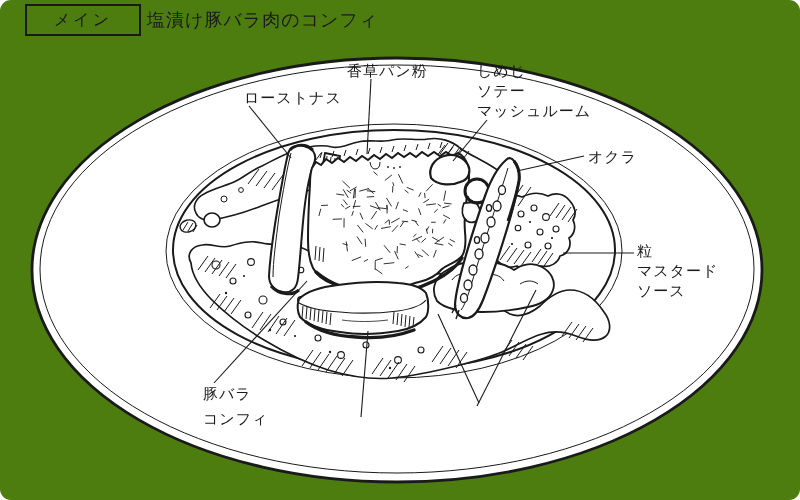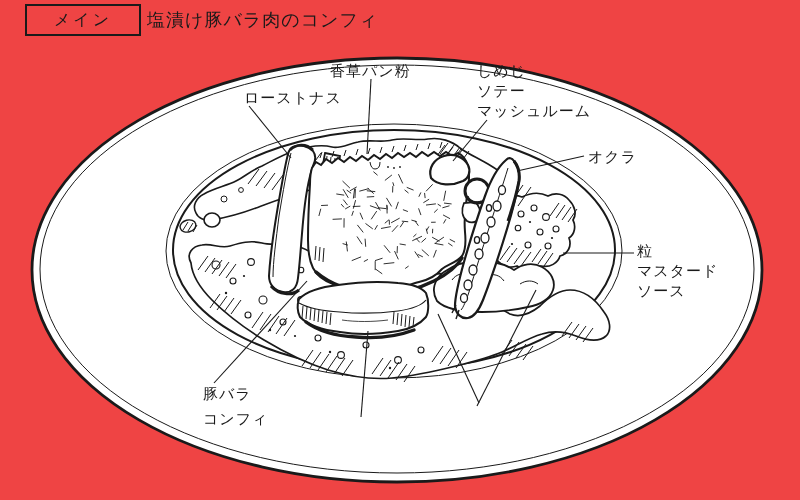--- a/index.html
+++ b/index.html
@@ -1,17 +1,17 @@
 <!DOCTYPE html>
 <html><head>
 <meta charset="utf-8">
 <style>
   html,body{margin:0;padding:0;background:#fff;}
-  .stage{position:relative;width:800px;height:500px;background:#ef4444;overflow:hidden;
-         font-family:"DejaVu Sans","Liberation Sans",sans-serif;color:#1a1a1a;}
+  .stage{position:relative;width:800px;height:500px;background:#4d7c0f;overflow:hidden;
+         font-family:"DejaVu Sans","Liberation Sans",sans-serif;color:#1a1a1a;border-radius:11px;}
   .art{position:absolute;left:0;top:0;}
   .category-box{position:absolute;left:25px;top:4px;width:112px;height:28px;border:2px solid #1a1a1a;
                 display:flex;align-items:center;justify-content:center;font-size:16px;letter-spacing:3px;}
   .dish-title{position:absolute;left:147px;top:8px;font-size:18px;letter-spacing:1px;}
   .annotation{position:absolute;font-size:15px;line-height:20px;letter-spacing:1px;white-space:nowrap;}
   .annotation.tall{line-height:25px;margin-left:18px;}
   svg *{vector-effect:none;}
 </style>
 </head>
 <body>
@@ -282,21 +282,21 @@
 
   <div class="category-box">
     <span>メイン</span>
   </div>
   <div class="dish-title">塩漬け豚バラ肉のコンフィ</div>
 
   <div class="annotation" style="left:244px;top:88px;">
     <div>ローストナス</div>
   </div>
 
-  <div class="annotation" style="left:330px;top:61px;text-align:right;">
+  <div class="annotation" style="left:347px;top:61px;text-align:right;">
     <div>香草パン粉</div>
   </div>
 
   <div class="annotation" style="left:477px;top:61px;">
     <div>しめじ</div>
     <div>ソテー</div>
     <div>マッシュルーム</div>
   </div>
 
   <div class="annotation" style="left:588px;top:147px;">

